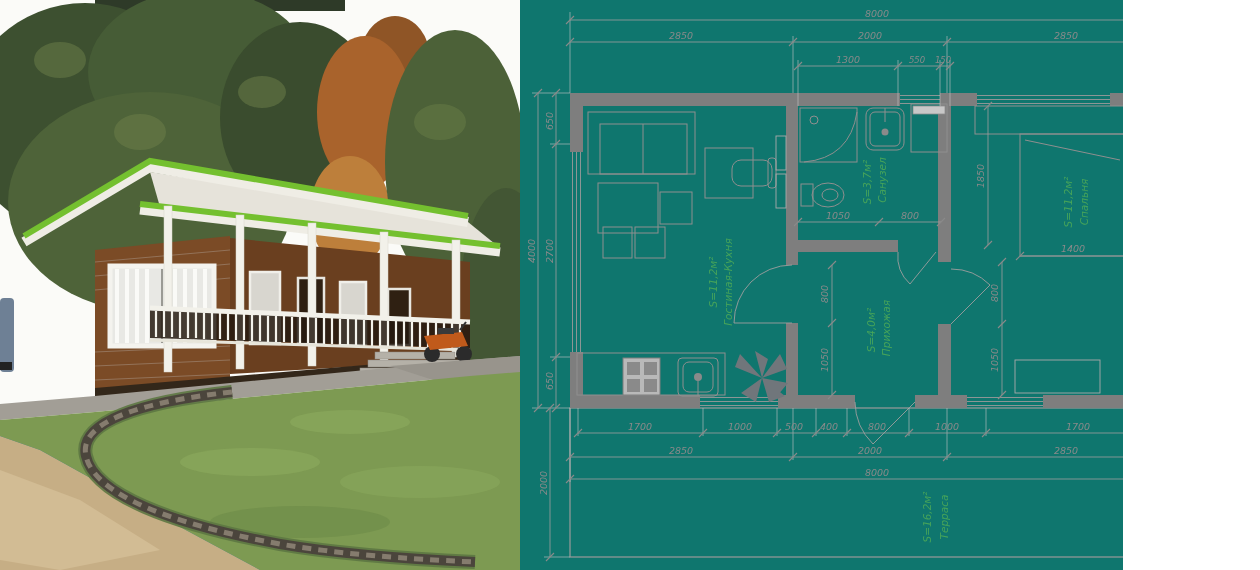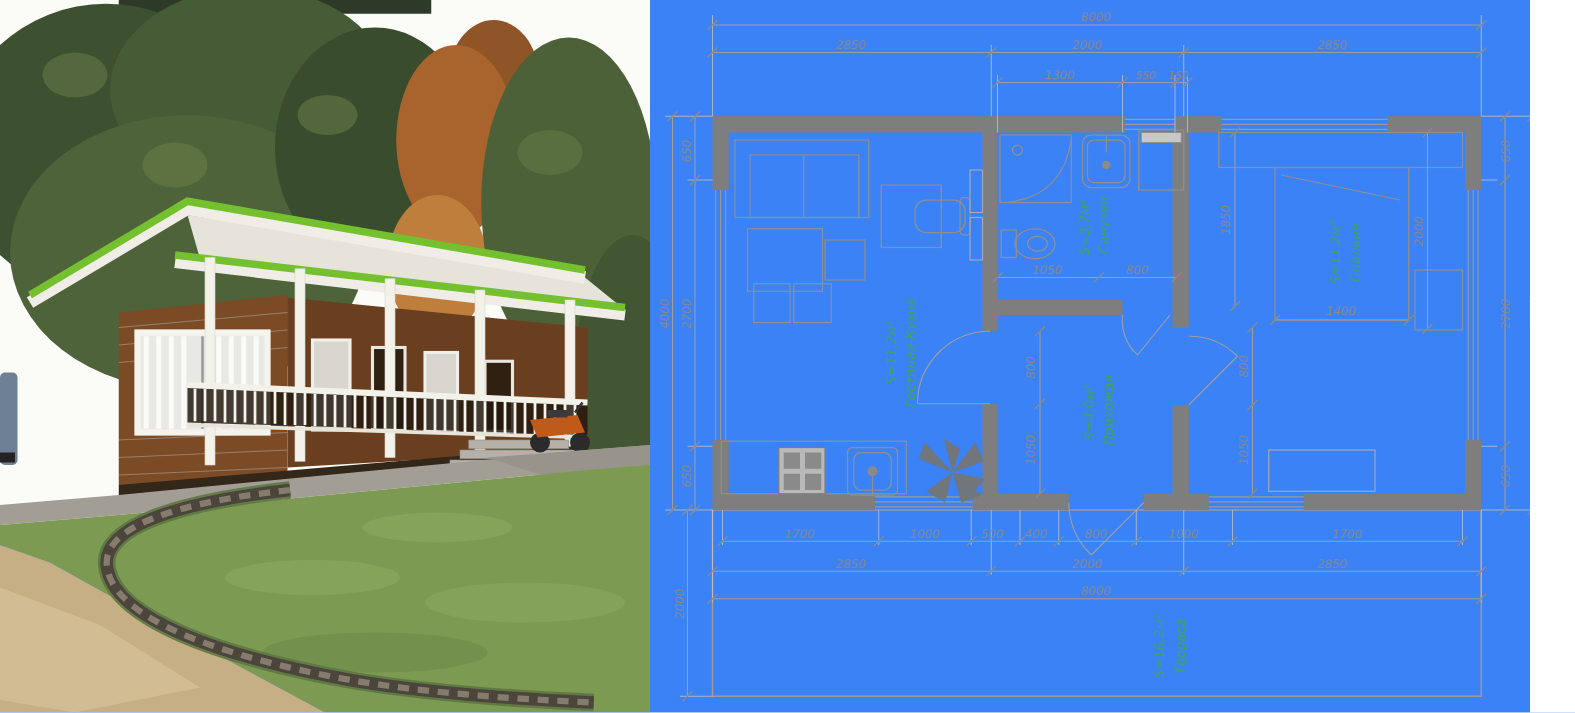--- a/index.html
+++ b/index.html
@@ -1,16 +1,16 @@
 <!DOCTYPE html>
 <html><head>
 <meta charset="utf-8">
 <style>
   html,body{margin:0;padding:0;background:#ffffff;}
-  .stage{position:relative;width:1224px;height:570px;background:#3b82f6;overflow:hidden;
+  .stage{position:relative;width:1123px;height:570px;background:#0f766e;overflow:hidden;
          font-family:"DejaVu Sans",sans-serif;}
   .photo{position:absolute;left:0;top:0;width:520px;height:570px;}
   .plan{position:absolute;left:520px;top:0;width:740px;height:570px;}
   svg{display:block;}
   
   .wall{fill:#7e7e7e;stroke:none;}
   .win{stroke:#9a9a9a;stroke-width:.9;fill:none;}
   .dl{stroke:#9e9e9e;stroke-width:.8;fill:none;}
   .ext{stroke:#c6c6c6;stroke-width:.6;fill:none;}
   .tick{stroke:#8a8a8a;stroke-width:1.1;fill:none;}

